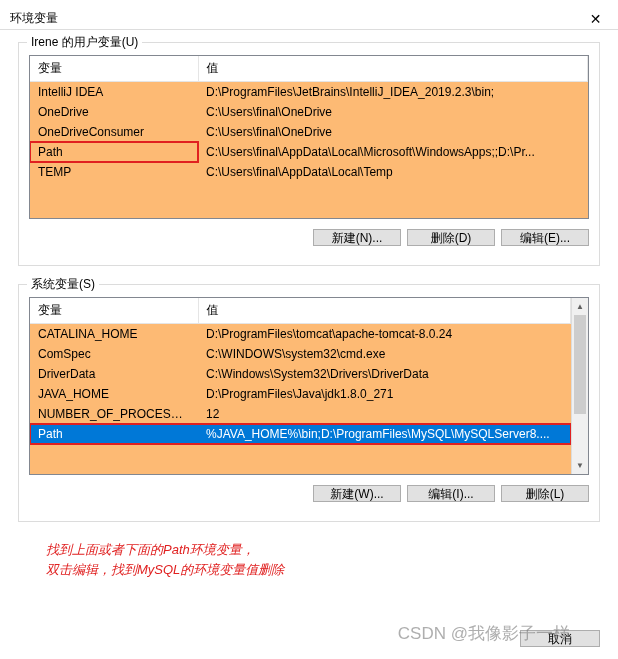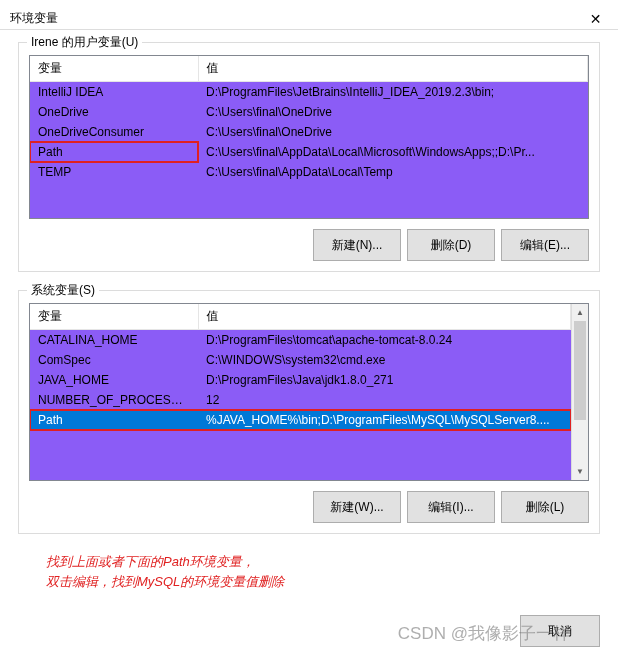--- a/index.html
+++ b/index.html
@@ -23,33 +23,33 @@
 .titlebar .title { font-size: 12px; }
 .close-btn {
   width: 45px; height: 30px;
   display: flex; align-items: center; justify-content: center;
   font-size: 14px; cursor: pointer;
 }
 .content { padding: 12px 18px 0 18px; }
 .groupbox {
   border: 1px solid #dcdcdc;
   margin-bottom: 18px;
-  padding: 12px 10px 10px 10px;
+  padding: 12px 10px 19px 10px;
   position: relative;
 }
 .groupbox-label {
   position: absolute;
   top: -9px; left: 8px;
   background: #fff;
   padding: 0 4px;
   font-size: 12px;
 }
 .table-wrap {
   border: 1px solid #828790;
-  background: #8b5cf6;
+  background: #fdba74;
   height: 164px;
   overflow: hidden;
   position: relative;
 }
 .table-inner {
   overflow-y: auto;
   height: 100%;
 }
 .table { width: 100%; border-collapse: collapse; table-layout: fixed; }
 .table th {
@@ -76,21 +76,21 @@
 }
 .redbox { outline: 2px solid #e02020; outline-offset: -1px; }
 .btn-row {
   display: flex;
   justify-content: flex-end;
   gap: 6px;
   margin-top: 10px;
 }
 .btn {
   min-width: 88px;
-  height: 32px;
+  height: 17px;
   border: 1px solid #adadad;
   background: #e1e1e1;
   font-size: 12px;
   font-family: inherit;
   cursor: pointer;
   padding: 0 10px;
 }
 .annotation {
   color: #e02020;
   font-size: 13px;
@@ -188,20 +188,24 @@
             </tr>
           </thead>
           <tbody>
             <tr>
                 <td>CATALINA_HOME</td>
                 <td>D:\ProgramFiles\tomcat\apache-tomcat-8.0.24</td>
               </tr>
             <tr>
                 <td>ComSpec</td>
                 <td>C:\WINDOWS\system32\cmd.exe</td>
+              </tr>
+            <tr>
+                <td>DriverData</td>
+                <td>C:\Windows\System32\Drivers\DriverData</td>
               </tr>
             <tr>
                 <td>JAVA_HOME</td>
                 <td>D:\ProgramFiles\Java\jdk1.8.0_271</td>
               </tr>
             <tr>
                 <td>NUMBER_OF_PROCESSORS</td>
                 <td>12</td>
               </tr>
             <tr class="selected redbox">

